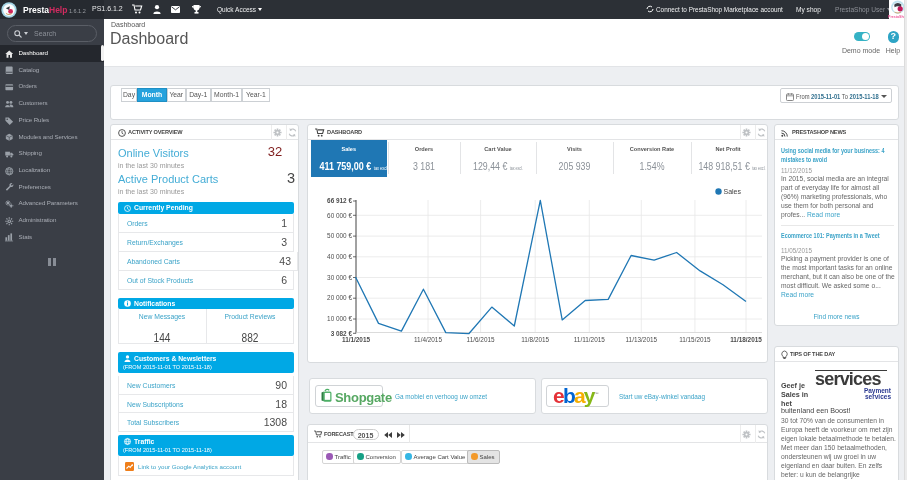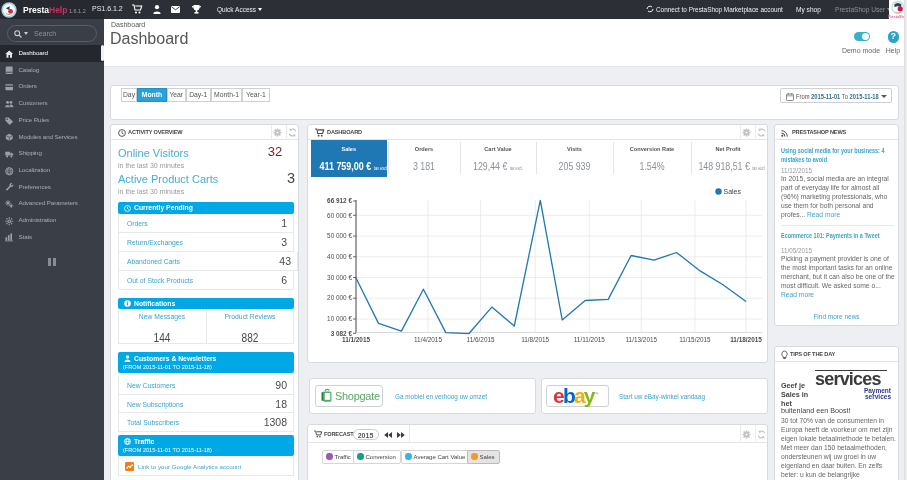--- a/index.html
+++ b/index.html
@@ -369,21 +369,21 @@
 </svg>
 
 <div class="panel" style="left:309px;top:378px;width:227px;height:36px">
  <div class="a" style="left:5px;top:6px;width:68px;height:21.5px;border:1px solid #d0d3d6;border-radius:3px;background:#fff">
   <svg style="left:4px;top:2px;position:absolute" width="13" height="16" viewBox="0 0 17 19">
    <path d="M2 5 L5 3.5 V16.5 L2 15.5 Z" fill="#2e7d43"></path>
    <rect x="4.5" y="3.5" width="10.5" height="13.5" rx="2" fill="#4caf66"></rect>
    <rect x="6.2" y="5.5" width="7.2" height="9" fill="#fff"></rect>
    <path d="M6.5 3 A 3 3 0 0 1 12 2.2" stroke="#4caf66" stroke-width="1.6" fill="none"></path>
   </svg>
-  <span class="a" style="left:19px;top:4px;font-size:11px;letter-spacing:-0.3px;font-weight:normal;color:#57a863">Shopgate</span>
+  <span class="a" style="left:19px;top:4px;font-size:13px;letter-spacing:-0.3px;font-weight:bold;color:#57a863">Shopgate</span>
  </div>
  <div class="a" style="left:85px;top:14px;font-size:6.4px;color:#3ba3c8">Ga mobiel en verhoog uw omzet</div>
 </div>
 <div class="panel" style="left:541px;top:378px;width:227px;height:36px">
  <div class="a" style="left:4px;top:6px;width:63px;height:21.5px;border:1px solid #d0d3d6;border-radius:3px;background:#fff">
   <div class="a" style="left:6px;top:-2px;font-size:21px;font-weight:bold;letter-spacing:-1.8px"><span style="color:#e53238">e</span><span style="color:#0064d2">b</span><span style="color:#f5af02">a</span><span style="color:#86b817">y</span><span style="font-size:5px;color:#999;vertical-align:7px">™</span></div>
  </div>
  <div class="a" style="left:77px;top:14px;font-size:6.4px;color:#3ba3c8">Start uw eBay-winkel vandaag</div>
 </div>
 

